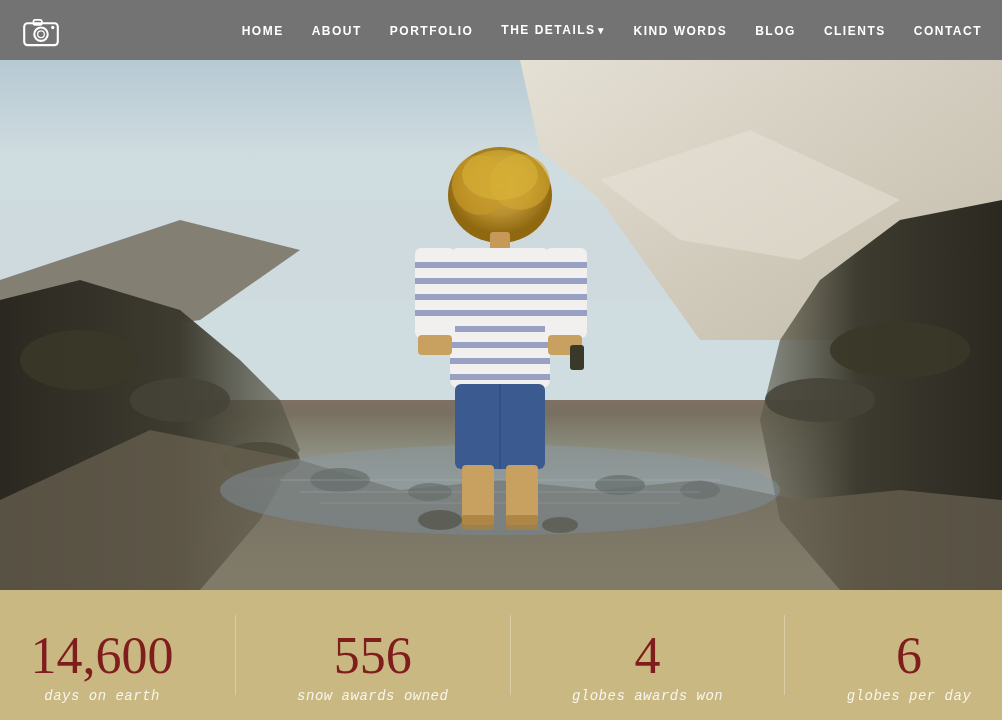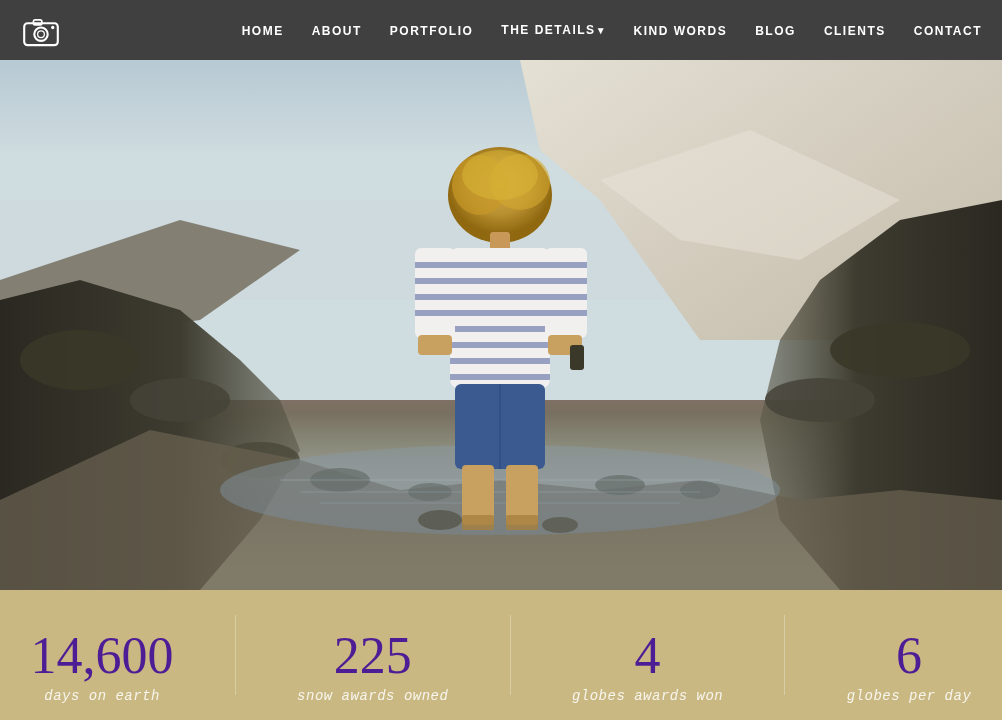--- a/index.html
+++ b/index.html
@@ -16,21 +16,21 @@
       background: #fff;
     }
 
     
     nav {
       position: absolute;
       top: 0;
       left: 0;
       width: 100%;
       height: 60px;
-      background-color: #404040;
+      background-color: #737373;
       display: flex;
       align-items: center;
       padding: 0 20px;
       z-index: 10;
     }
 
     .nav-logo {
       display: flex;
       align-items: center;
       margin-right: auto;
@@ -122,21 +122,21 @@
 
     .stat-item {
       text-align: center;
       color: #fff;
     }
 
     .stat-number {
       font-family: 'Georgia', serif;
       font-size: 52px;
       font-weight: normal;
-      color: #4c1d95;
+      color: #7f1d1d;
       line-height: 1;
       margin-bottom: 6px;
       margin-top: 24px;
     }
 
     .stat-label {
       font-family: Liberation Mono, monospace;
       font-size: 14px;
       font-style: italic;
       color: rgba(255,255,255,0.85);
@@ -334,21 +334,21 @@
 
 <div class="stats-bar">
   <div class="stat-item">
     <div class="stat-number">14,600</div>
     <div class="stat-label">days on earth</div>
   </div>
 
   <div class="stat-divider"></div>
 
   <div class="stat-item">
-    <div class="stat-number">225</div>
+    <div class="stat-number">556</div>
     <div class="stat-label">snow awards owned</div>
   </div>
 
   <div class="stat-divider"></div>
 
   <div class="stat-item">
     <div class="stat-number">4</div>
     <div class="stat-label">globes awards won</div>
   </div>
 

